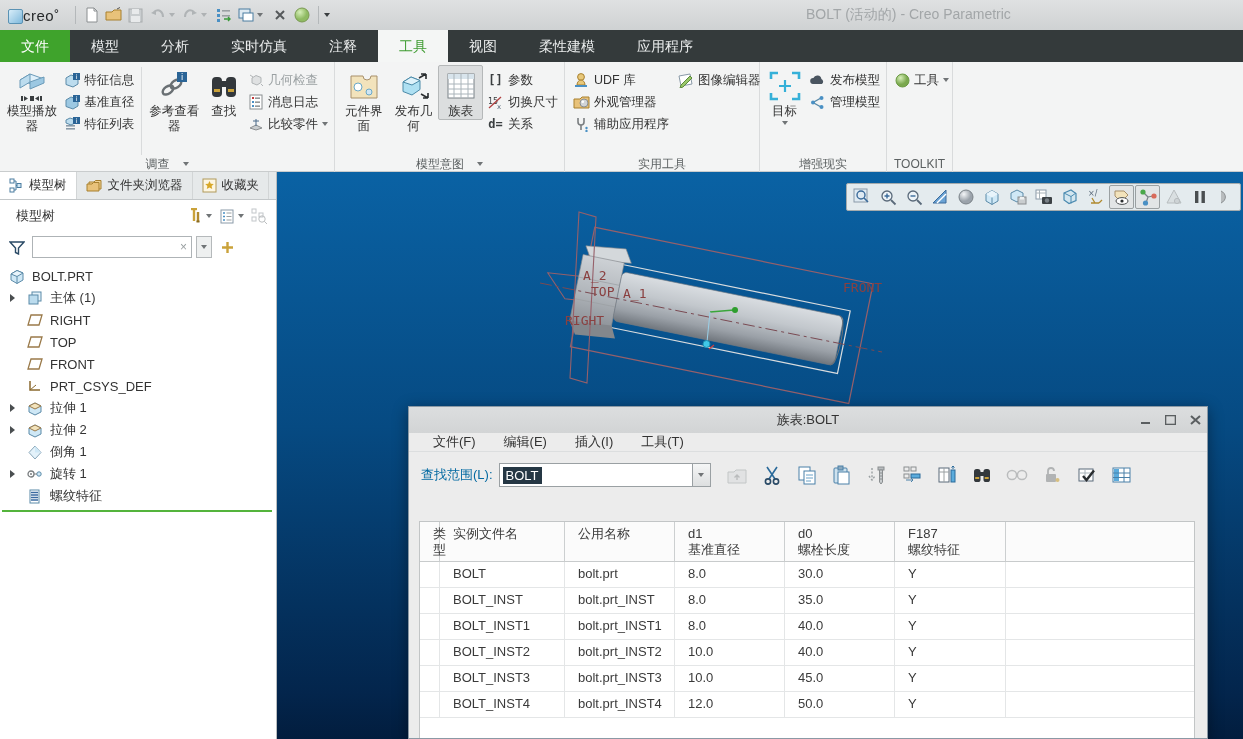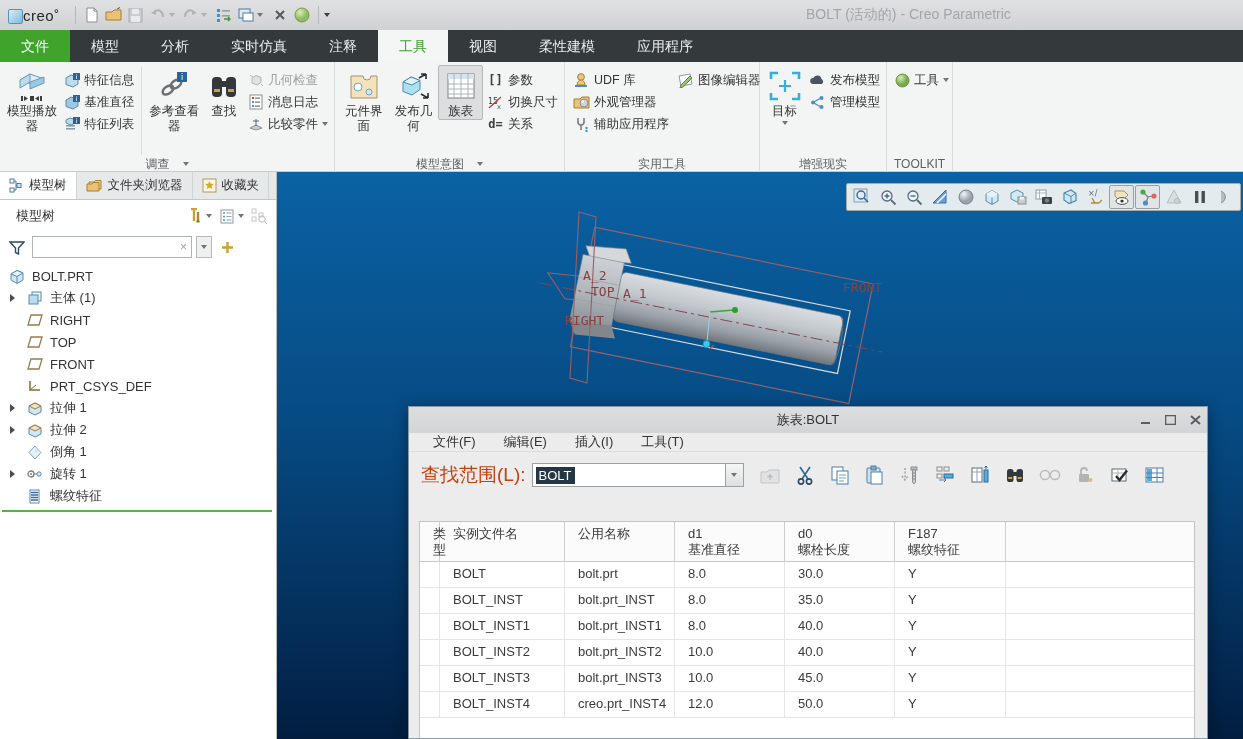--- a/index.html
+++ b/index.html
@@ -57,21 +57,21 @@
   #vtoolbar{position:absolute;top:11px;right:2px;height:28px;background:rgba(240,242,242,.95);border:1px solid #a5abad;border-radius:2px;display:flex;align-items:center;padding:0 2px;gap:1px}
   .vbtn{width:25px;height:24px;display:flex;align-items:center;justify-content:center;border:1px solid transparent}
   .vbtn.on{background:#e2e5e6;border:1px solid #9aa0a2;border-radius:2px}
   
   #dialog{position:absolute;left:408px;top:406px;width:800px;height:333px;background:#ececec;border:1px solid #8b99a5;box-shadow:0 3px 14px rgba(0,0,0,.4)}
   #dlg-title{height:26px;background:linear-gradient(#dcdedf,#d2d4d5);display:flex;align-items:center;justify-content:center;position:relative;font-size:13px;color:#333}
   #dlg-controls{position:absolute;right:6px;top:0;height:26px;display:flex;align-items:center;gap:14px}
   #dlg-menubar{height:19px;display:flex;align-items:center;padding-left:14px;gap:8px;border-bottom:1px solid #dcdedf}
   .mitem{padding:4px 10px;font-size:13px;color:#333}
   #dlg-toolbar{height:46px;display:flex;align-items:center;padding-left:12px}
-  #look-label{font-size:19px;color:#c2410c;margin-right:6px}
+  #look-label{font-size:13px;color:#0369a1;margin-right:6px}
   #combo{width:194px;height:24px;background:#fff;border:1px solid #9aa0a3;display:flex;align-items:center;padding:0 3px;font-size:13px}
   #combo .sel{background:#253744;color:#fff;padding:1px 3px}
   #combo-drop{width:18px;height:24px;border:1px solid #9aa0a3;border-left:none;background:linear-gradient(#f5f6f6,#dddfe0);display:flex;align-items:center;justify-content:center}
   .dtb-icons{display:flex;align-items:center;gap:11px;margin-left:14px}
   .dtb{width:24px;height:24px;display:flex;align-items:center;justify-content:center}
   
   #ftable{position:absolute;left:10px;right:12px;top:114px;bottom:0;background:#fff;border:1px solid #c2c5c6;border-bottom:none}
   .hrow{display:flex;height:40px;border-bottom:1px solid #c8cbcc;background:#fbfbfb}
   .hcell{border-right:1px solid #cccfd0;padding:4px 0 0 13px;font-size:13px;color:#3a3a3a;line-height:16px}
   .drow{display:flex;height:26px;border-bottom:1px solid #e4e6e7}
@@ -996,21 +996,21 @@
         <div class="dcell c1">BOLT_INST3</div>
         <div class="dcell c2">bolt.prt_INST3</div>
         <div class="dcell c3">10.0</div>
         <div class="dcell c4">45.0</div>
         <div class="dcell c5">Y</div>
         <div class="dcell c6"></div>
       </div>
       <div class="drow">
         <div class="dcell c0"></div>
         <div class="dcell c1">BOLT_INST4</div>
-        <div class="dcell c2">creo.prt_INST4</div>
+        <div class="dcell c2">bolt.prt_INST4</div>
         <div class="dcell c3">12.0</div>
         <div class="dcell c4">50.0</div>
         <div class="dcell c5">Y</div>
         <div class="dcell c6"></div>
       </div>
     </div>
   </div>
 
 </div>
 

